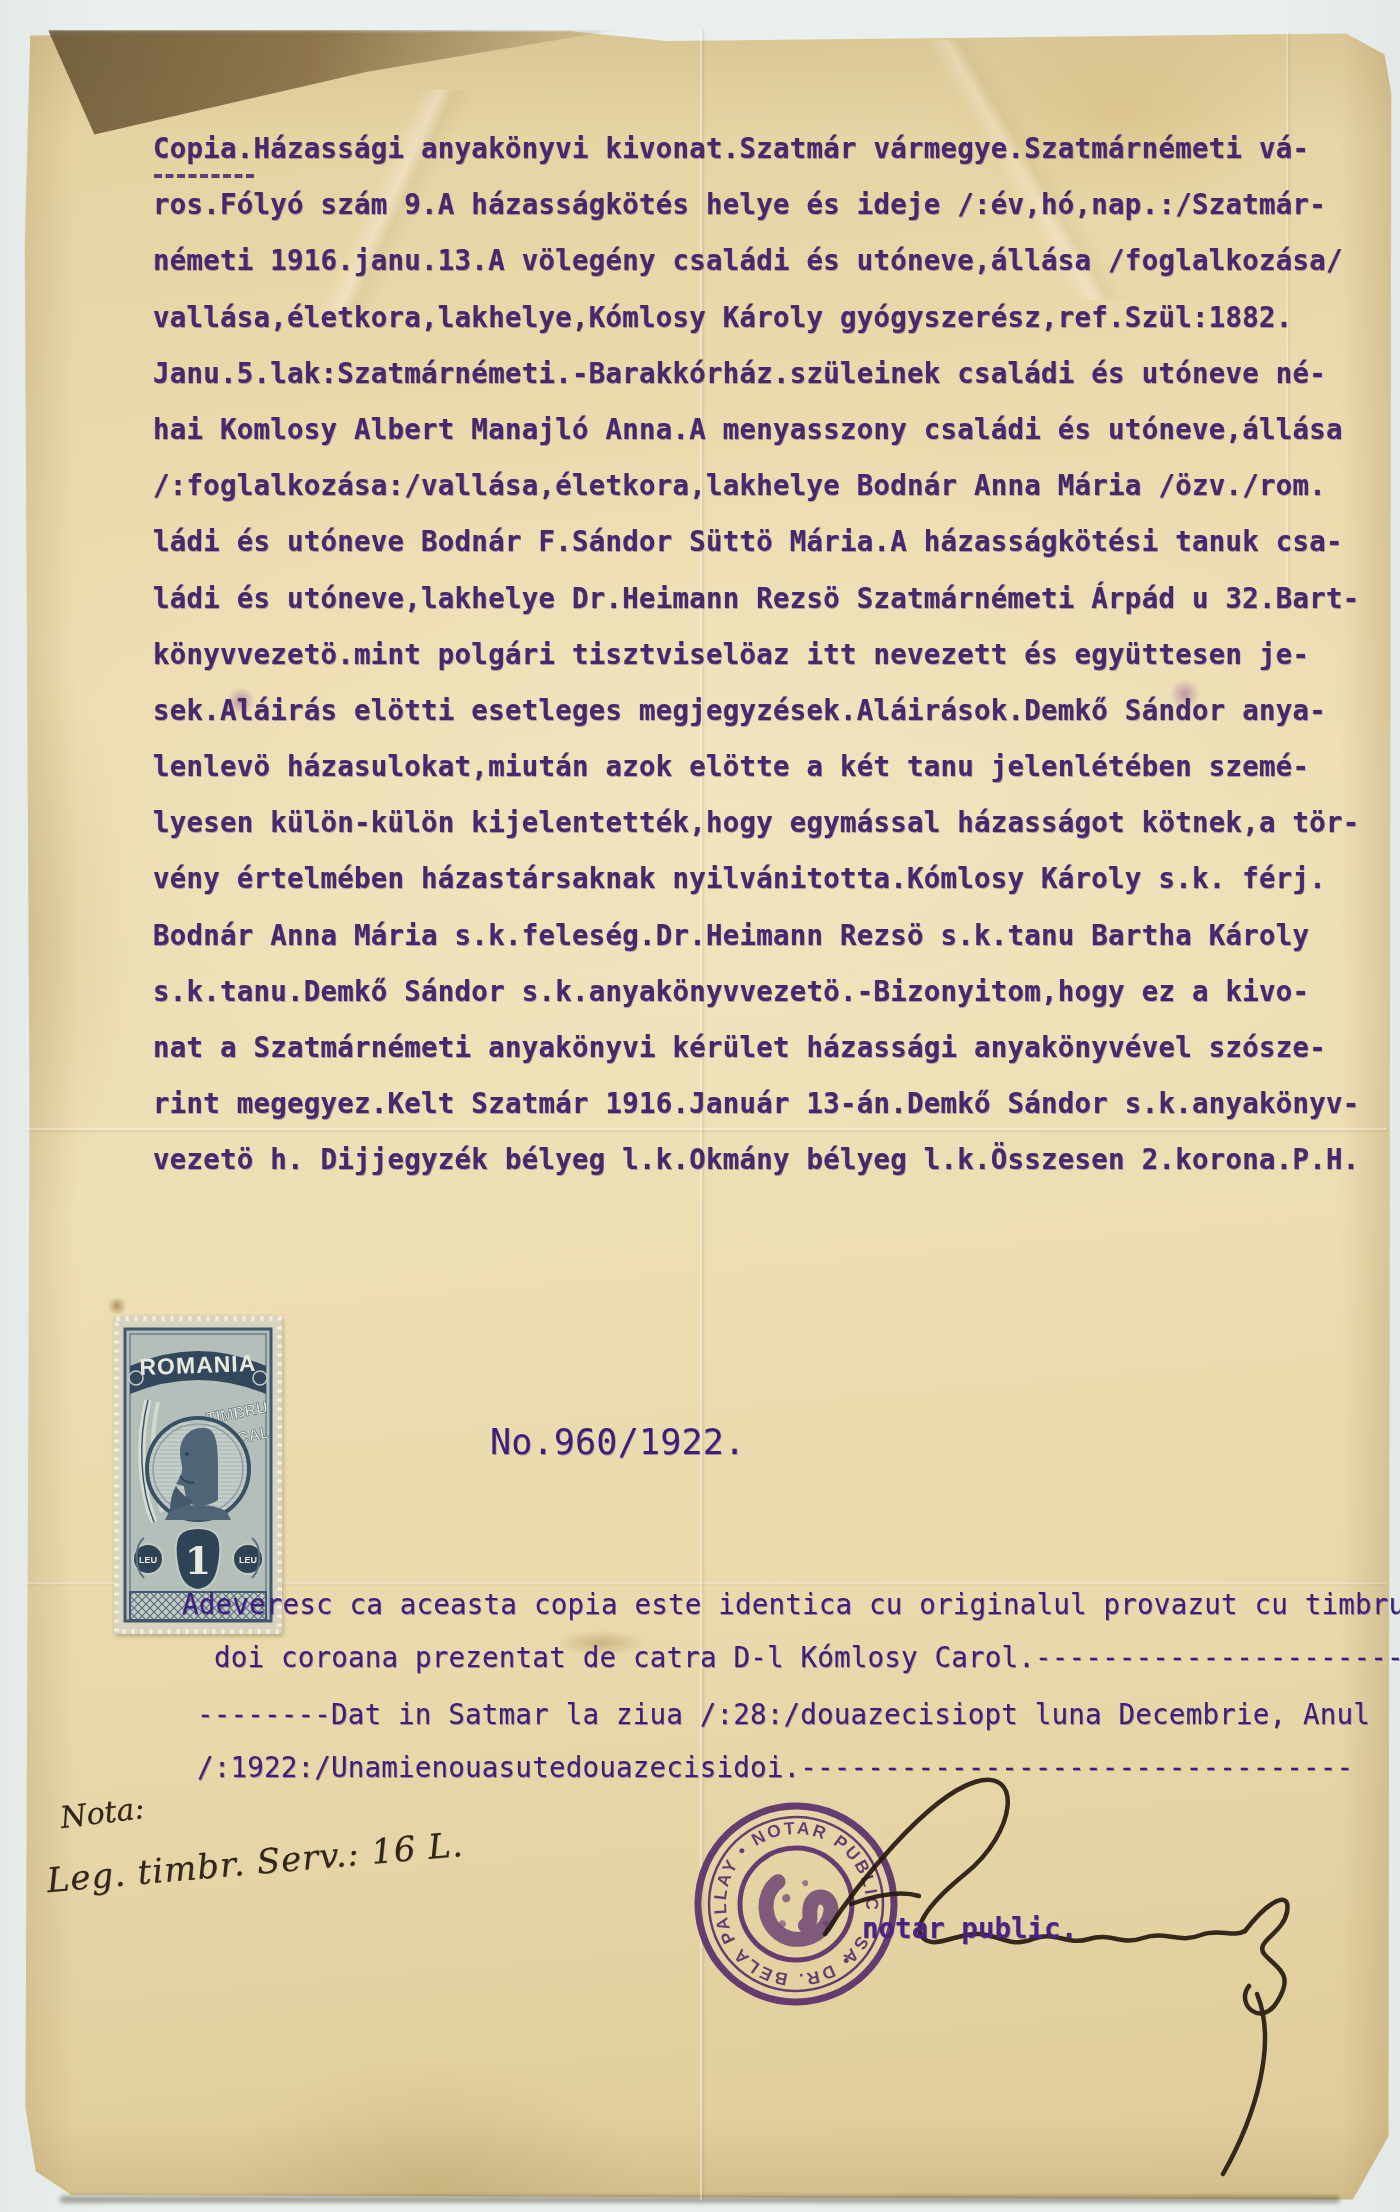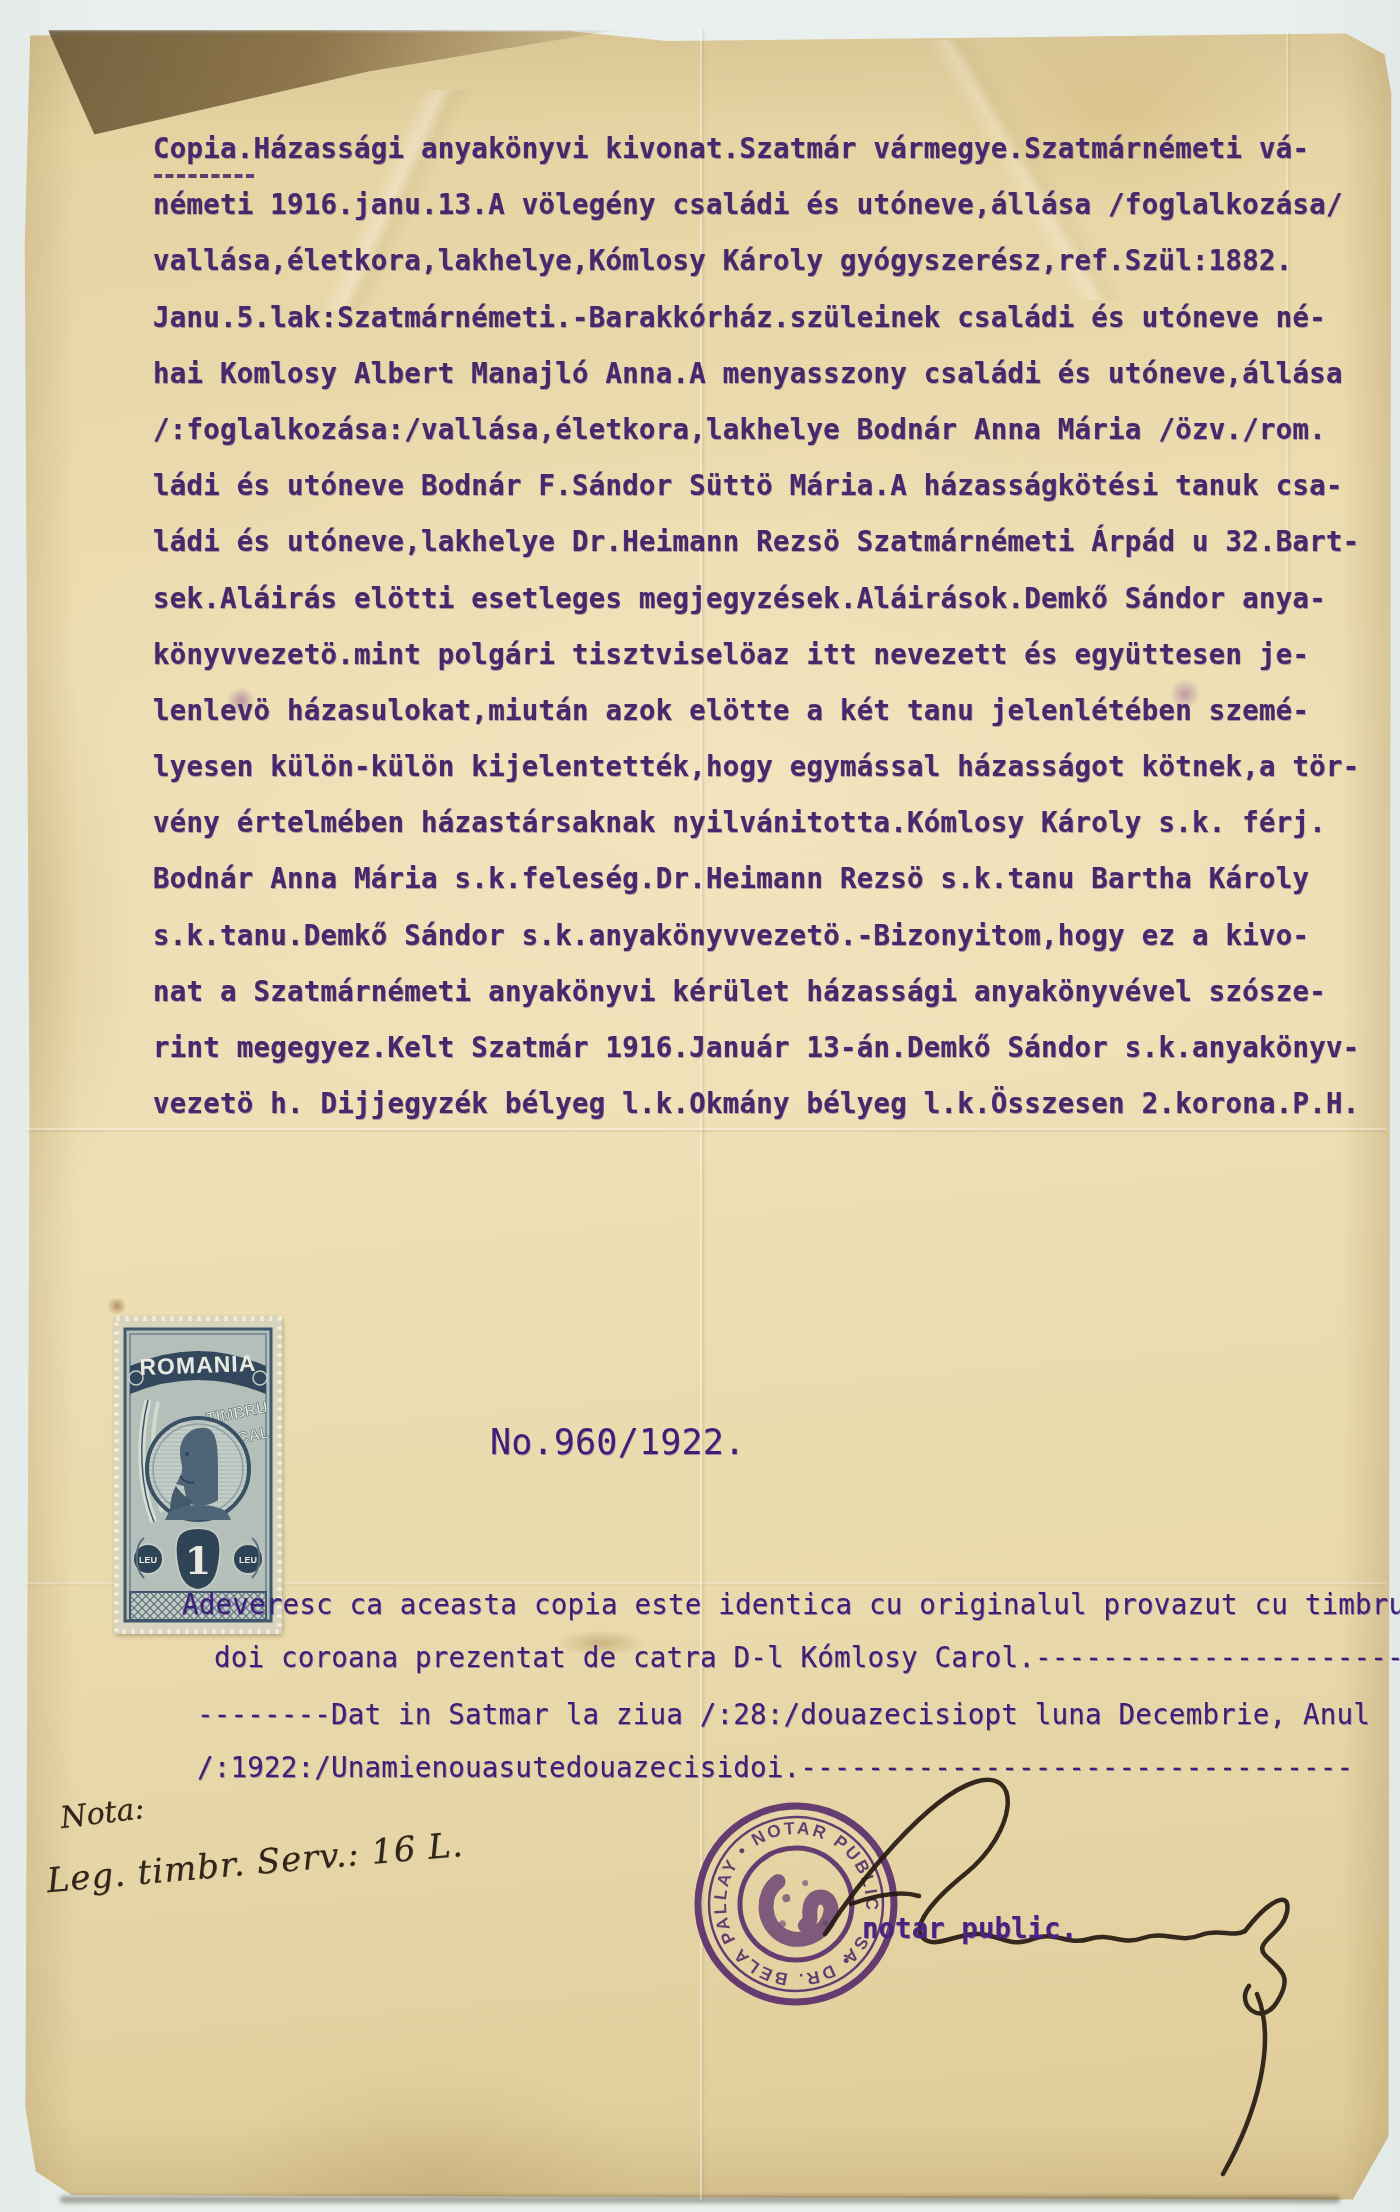--- a/index.html
+++ b/index.html
@@ -79,29 +79,30 @@
   <div class="crease crease-h2"></div>
   <div class="crease-d1"></div>
   <div class="crease-d2"></div>
   <div class="smudge smudge1"></div>
   <div class="smudge smudge2"></div>
   <div class="smudge smudge3"></div>
   <div class="smudge smudge4"></div>
 
   <div id="typed">
     <div class="tline">Copia.Házassági anyakönyvi kivonat.Szatmár vármegye.Szatmárnémeti vá-</div>
+    <div class="tline">ros.Fólyó szám 9.A házasságkötés helye és ideje /:év,hó,nap.:/Szatmár-</div>
     <div class="tline">németi 1916.janu.13.A völegény családi és utóneve,állása /foglalkozása/</div>
     <div class="tline">vallása,életkora,lakhelye,Kómlosy Károly gyógyszerész,ref.Szül:1882.</div>
     <div class="tline">Janu.5.lak:Szatmárnémeti.-Barakkórház.szüleinek családi és utóneve né-</div>
     <div class="tline">hai Komlosy Albert Manajló Anna.A menyasszony családi és utóneve,állása</div>
     <div class="tline">/:foglalkozása:/vallása,életkora,lakhelye Bodnár Anna Mária /özv./rom.</div>
     <div class="tline">ládi és utóneve Bodnár F.Sándor Süttö Mária.A házasságkötési tanuk csa-</div>
     <div class="tline">ládi és utóneve,lakhelye Dr.Heimann Rezsö Szatmárnémeti Árpád u 32.Bart-</div>
+    <div class="tline">könyvvezetö.mint polgári tisztviselöaz itt nevezett és együttesen je-</div>
     <div class="tline">sek.Aláirás elötti esetleges megjegyzések.Aláirások.Demkő Sándor anya-</div>
-    <div class="tline">könyvvezetö.mint polgári tisztviselöaz itt nevezett és együttesen je-</div>
     <div class="tline">lenlevö házasulokat,miután azok elötte a két tanu jelenlétében szemé-</div>
     <div class="tline">lyesen külön-külön kijelentették,hogy egymással házasságot kötnek,a tör-</div>
     <div class="tline">vény értelmében házastársaknak nyilvánitotta.Kómlosy Károly s.k. férj.</div>
     <div class="tline">Bodnár Anna Mária s.k.feleség.Dr.Heimann Rezsö s.k.tanu Bartha Károly</div>
     <div class="tline">s.k.tanu.Demkő Sándor s.k.anyakönyvvezetö.-Bizonyitom,hogy ez a kivo-</div>
     <div class="tline">nat a Szatmárnémeti anyakönyvi kérület házassági anyakönyvével szósze-</div>
     <div class="tline">rint megegyez.Kelt Szatmár 1916.Január 13-án.Demkő Sándor s.k.anyakönyv-</div>
     <div class="tline">vezetö h. Dijjegyzék bélyeg l.k.Okmány bélyeg l.k.Összesen 2.korona.P.H.</div>
   </div>
   <div class="copia-underline"></div>

